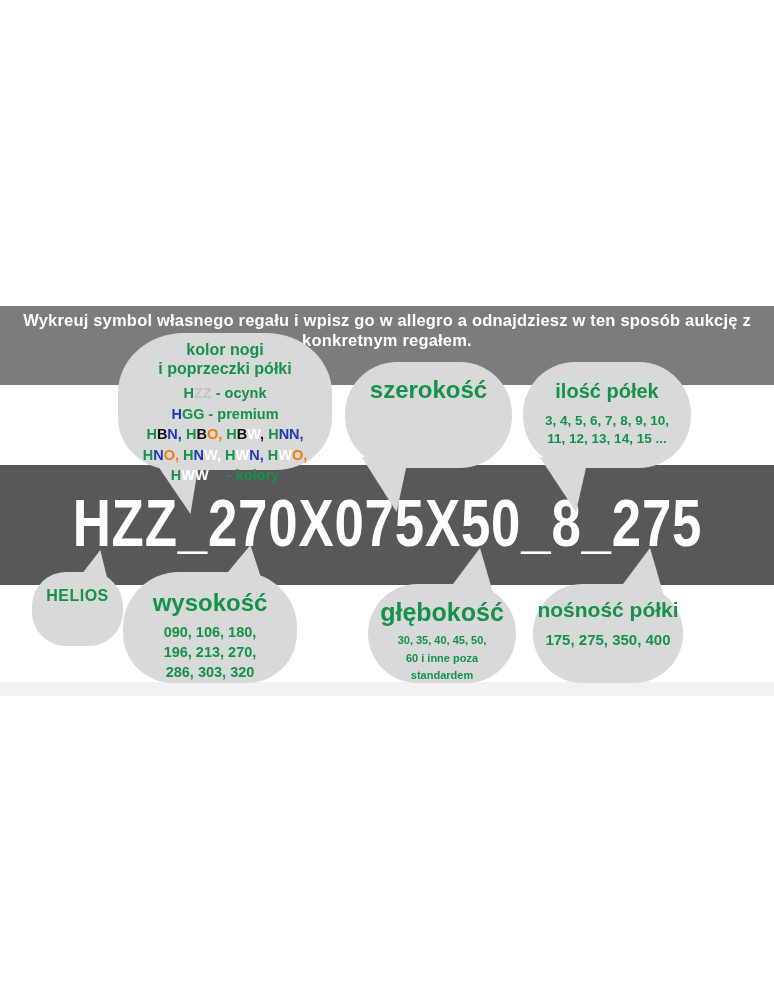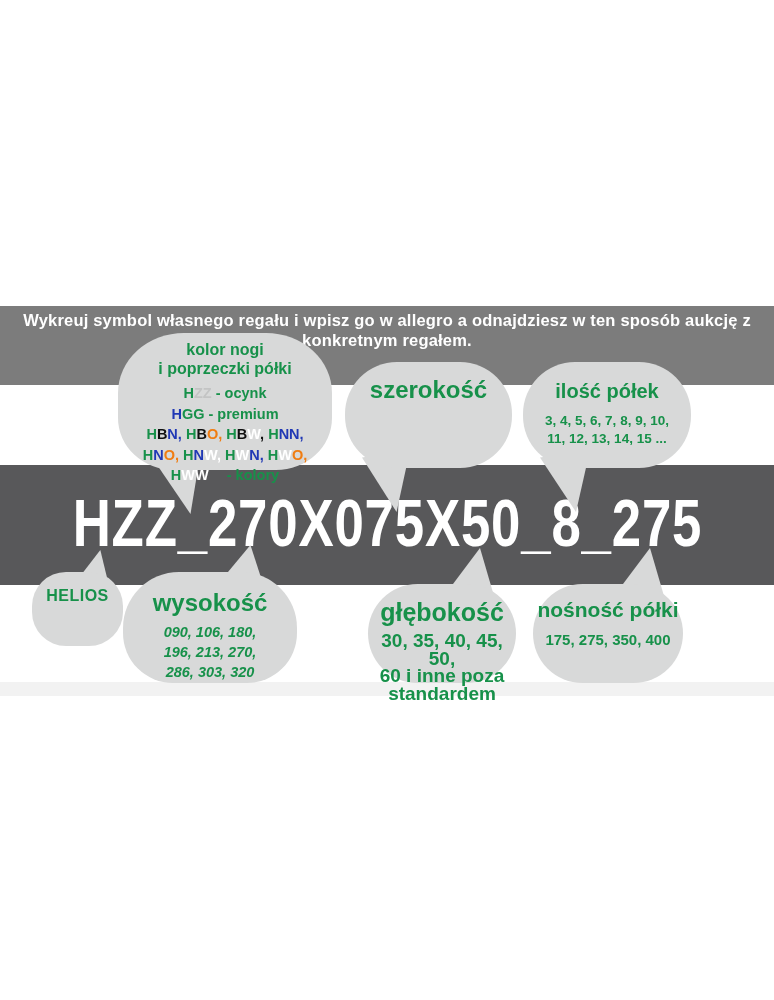--- a/index.html
+++ b/index.html
@@ -36,24 +36,24 @@
   .b-szer{left:345px;top:362px;width:167px;height:106px;border-radius:52px;}
   .b-szer .ttl{font-size:24px;margin-top:14px;}
   .b-szer .nums{font-size:13.5px;line-height:18px;margin-top:7px;}
   .b-ilosc{left:523px;top:362px;width:168px;height:106px;border-radius:52px;text-align:center;}
   .b-ilosc .ttl{font-size:20px;margin-top:18px;}
   .b-ilosc .nums{font-size:13.5px;line-height:18px;margin-top:9px;}
   .b-helios{left:32px;top:572px;width:91px;height:74px;border-radius:34px;}
   .b-helios .brand{font-size:16px;margin-top:15px;letter-spacing:.5px;}
   .b-wys{left:123px;top:572px;width:174px;height:111px;border-radius:56px 56px 50px 50px;}
   .b-wys .ttl{font-size:24px;margin-top:17px;}
-  .b-wys .nums{font-size:14.5px;line-height:20px;margin-top:5px;font-style:italic;}
+  .b-wys .nums{font-size:14.5px;line-height:20px;margin-top:5px;}
   .b-gleb{left:368px;top:584px;width:148px;height:99px;border-radius:50px;}
   .b-gleb .ttl{font-size:25px;margin-top:14px;}
-  .b-gleb .nums{font-size:19px;line-height:17.5px;margin-top:5px;}
+  .b-gleb .nums{font-size:11px;line-height:17.5px;margin-top:5px;}
   .b-nos{left:533px;top:584px;width:150px;height:99px;border-radius:50px;}
   .b-nos .ttl{font-size:21px;margin-top:14px;}
   .b-nos .nums{font-size:15px;margin-top:9px;}
   
   .t-kolor{left:150px;top:448px;width:54px;height:66px;clip-path:polygon(0% 10%,95% 0%,75% 100%);}
   .t-szer{left:362px;top:450px;width:48px;height:62px;clip-path:polygon(0% 12%,100% 0%,72% 100%);}
   .t-ilosc{left:540px;top:450px;width:50px;height:62px;clip-path:polygon(0% 12%,100% 0%,72% 100%);}
   .t-helios{left:66px;top:550px;width:44px;height:40px;clip-path:polygon(8% 100%,100% 100%,78% 0%);}
   .t-wys{left:213px;top:545px;width:52px;height:45px;clip-path:polygon(0% 100%,100% 100%,72% 0%);}
   .t-gleb{left:444px;top:548px;width:50px;height:48px;clip-path:polygon(0% 100%,100% 100%,72% 0%);}

